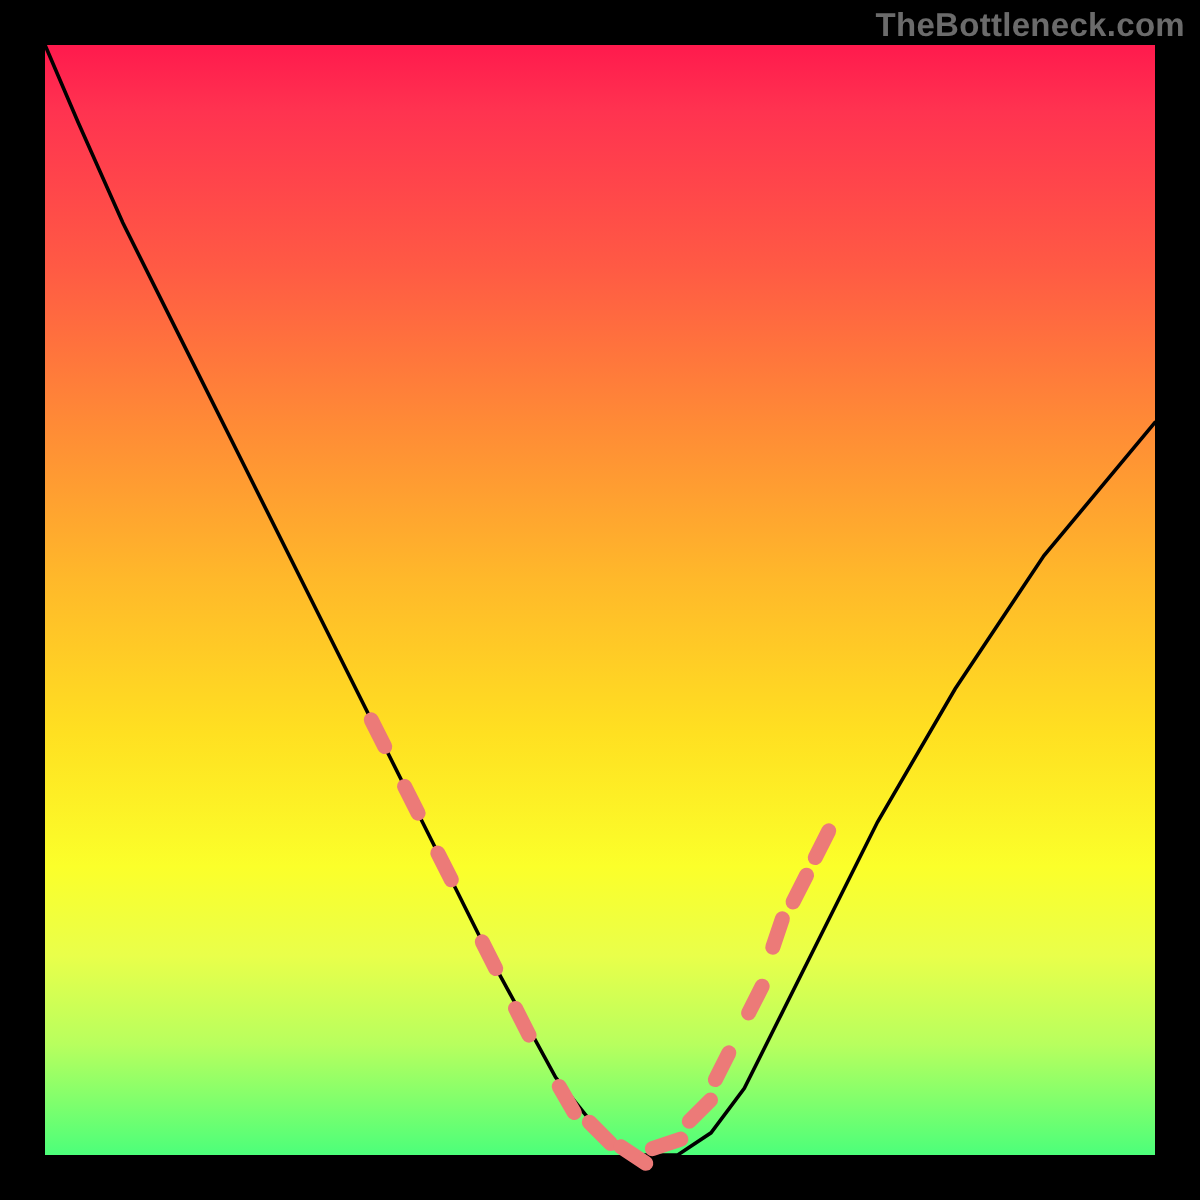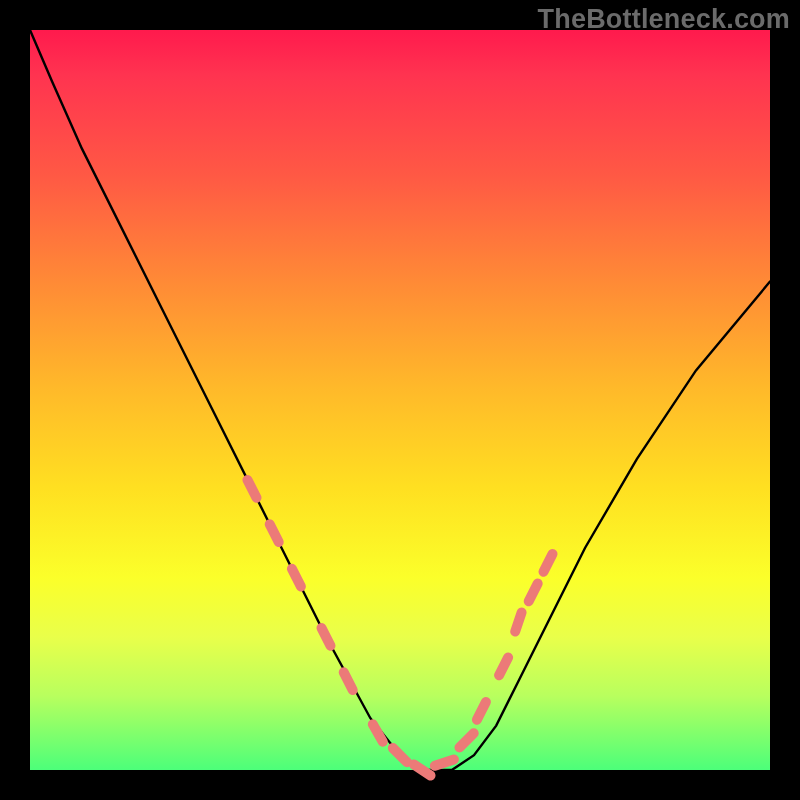--- a/index.html
+++ b/index.html
@@ -34,21 +34,21 @@
       #fbff2a 74%,
       #e9ff4a 82%,
       #b8ff5e 90%,
       #4cff7a 100%);
   }
   .watermark {
     position: absolute;
     top: 4px;
     right: 10px;
     font-family: Arial, Helvetica, sans-serif;
-    font-size: 27px;
+    font-size: 22px;
     font-weight: 600;
     color: #6b6b6b;
     letter-spacing: 0.2px;
     user-select: none;
   }
   svg.overlay {
     position: absolute;
     left: 30px;
     top: 30px;
     width: 740px;

